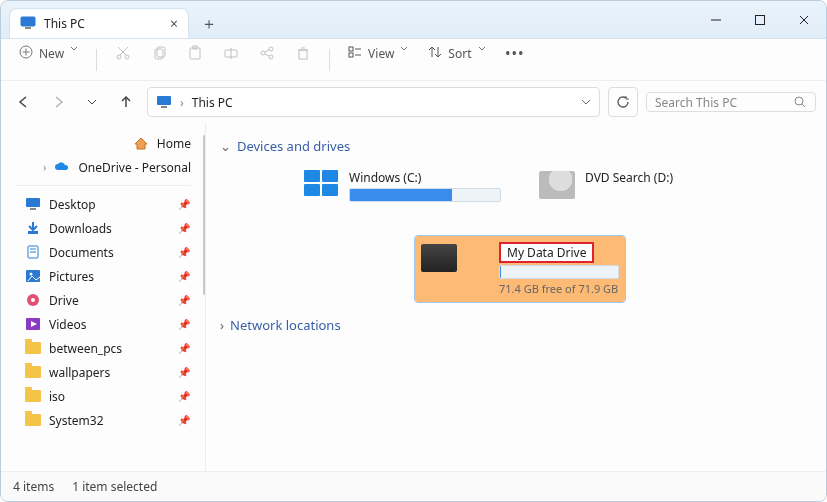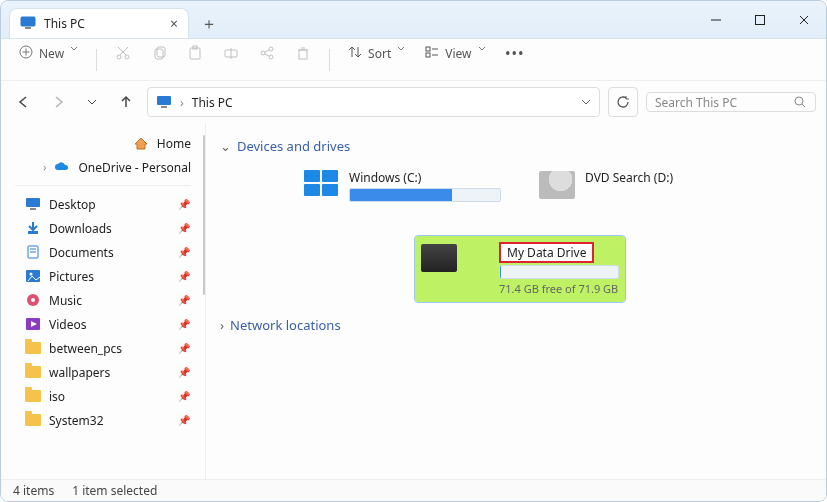--- a/index.html
+++ b/index.html
@@ -29,31 +29,31 @@
   .srule { height:1px; background:#eee; margin:6px 10px;}
   .pin { margin-left:auto; color:#999; font-size:10px;}
   .ico { width:16px; height:16px; display:inline-flex; align-items:center; justify-content:center;}
   .folder { width:16px; height:12px; background:#f5c34a; border-radius:1px; position:relative;}
   .folder::before{content:"";position:absolute;top:-3px;left:0;width:7px;height:3px;background:#f5c34a;border-radius:1px 1px 0 0;}
   .main { flex:1; padding:10px 14px; overflow:auto;}
   .grouphdr { display:flex; align-items:center; gap:6px; color:#3a5ea8; font-size:13px; margin:4px 0 8px;}
   .grouphdr .arrow{color:#666;}
   .drives { display:flex; gap:26px; flex-wrap:wrap; margin-left:8px;justify-content:center;}
   .drive { width:210px; display:flex; gap:10px; padding:6px; border-radius:3px;}
-  .drive.sel { background:#bef264; outline:1px solid #9cc7ef;gap:42px;}
+  .drive.sel { background:#fdba74; outline:1px solid #9cc7ef;gap:42px;}
   .driveico { width:36px; height:28px; background:linear-gradient(#444,#222); border-radius:2px; position:relative; margin-top:2px;}
   .osico { width:36px; height:28px; display:flex; flex-wrap:wrap; gap:2px; padding:1px;}
   .osico span{flex:1 1 calc(50% - 2px); background:#1e88e5; border-radius:1px;}
   .dvdico { width:36px; height:28px; background:radial-gradient(circle at 60% 30%, #ddd 0 40%, #bbb 41% 100%); border-radius:2px; position:relative; margin-top:2px;}
   .dinfo { flex:1; font-size:12px;}
   .bar { height:14px; background:#eef3f8; border:1px solid #cfdbe8; border-radius:2px; margin:2px 0; overflow:hidden;}
   .barfill { height:100%; background:#3b8beb;}
   .sub { color:#666; font-size:11px;}
   .redbox { border:2px solid #d23; padding:0 6px; display:inline-block; background:#fff;}
-  .status { position:absolute; bottom:0; left:0; right:0; height:22px; border-top:1px solid #eee; display:flex; align-items:center; gap:18px; padding:0 12px; color:#444; background:#fafafa;}
+  .status { position:absolute; bottom:0; left:0; right:0; height:30px; border-top:1px solid #eee; display:flex; align-items:center; gap:18px; padding:0 12px; color:#444; background:#fafafa;}
   svg { display:block; }
 </style>
 </head>
 <body>
 
 <div class="titlebar">
   <div class="tab">
     <span class="ico">
       <svg width="16" height="14">
           <rect x="1" y="1" width="14" height="9" rx="1" fill="#2a7ad4" stroke="#2a7ad4"></rect>
@@ -135,38 +135,38 @@
   <div class="tbtn dis">
       <svg width="16" height="16">
         <rect x="4" y="5" width="8" height="9" fill="none" stroke="#777"></rect>
         <line x1="3" y1="5" x2="13" y2="5" stroke="#777"></line>
         <line x1="6" y1="3" x2="10" y2="3" stroke="#777"></line>
       </svg>
     </div>
   <div class="sep"></div>
   <div class="tbtn">
     <svg width="14" height="14">
+        <rect x="1" y="2" width="4" height="4" fill="none" stroke="#555"></rect>
+        <rect x="1" y="8" width="4" height="4" fill="none" stroke="#555"></rect>
+        <line x1="7" y1="4" x2="13" y2="4" stroke="#555"></line>
+        <line x1="7" y1="10" x2="13" y2="10" stroke="#555"></line>
+      </svg>
+    <span>View</span>
+    <svg width="8" height="8">
+        <polyline points="1,2 4,5 7,2" fill="none" stroke="#777"></polyline>
+      </svg>
+  </div>
+  <div class="tbtn">
+    <svg width="14" height="14">
         <line x1="4" y1="2" x2="4" y2="12" stroke="#555"></line>
         <polyline points="1,5 4,2 7,5" fill="none" stroke="#555"></polyline>
         <line x1="10" y1="2" x2="10" y2="12" stroke="#555"></line>
         <polyline points="7,9 10,12 13,9" fill="none" stroke="#555"></polyline>
       </svg>
     <span>Sort</span>
-    <svg width="8" height="8">
-        <polyline points="1,2 4,5 7,2" fill="none" stroke="#777"></polyline>
-      </svg>
-  </div>
-  <div class="tbtn">
-    <svg width="14" height="14">
-        <rect x="1" y="2" width="4" height="4" fill="none" stroke="#555"></rect>
-        <rect x="1" y="8" width="4" height="4" fill="none" stroke="#555"></rect>
-        <line x1="7" y1="4" x2="13" y2="4" stroke="#555"></line>
-        <line x1="7" y1="10" x2="13" y2="10" stroke="#555"></line>
-      </svg>
-    <span>View</span>
     <svg width="8" height="8">
         <polyline points="1,2 4,5 7,2" fill="none" stroke="#777"></polyline>
       </svg>
   </div>
   <div class="tbtn" style="font-weight:bold;letter-spacing:2px;">•••</div>
 </div>
 
 <div class="addrrow">
   <div class="navbtn">
       <svg width="14" height="14">
@@ -285,21 +285,21 @@
           <span>Pictures</span>
           <span class="pin">📌</span>
         </div>
         <div class="sitem">
           <span class="ico">
             <svg width="14" height="14">
               <circle cx="7" cy="7" r="6" fill="#e05070"></circle>
               <circle cx="7" cy="7" r="2" fill="#fff"></circle>
             </svg>
           </span>
-          <span>Music</span>
+          <span>Drive</span>
           <span class="pin">📌</span>
         </div>
         <div class="sitem">
           <span class="ico">
             <svg width="14" height="12">
               <rect width="14" height="12" rx="1" fill="#8a3cc0"></rect>
               <polygon points="5,3 11,6 5,9" fill="#fff"></polygon>
             </svg>
           </span>
           <span>Videos</span>

